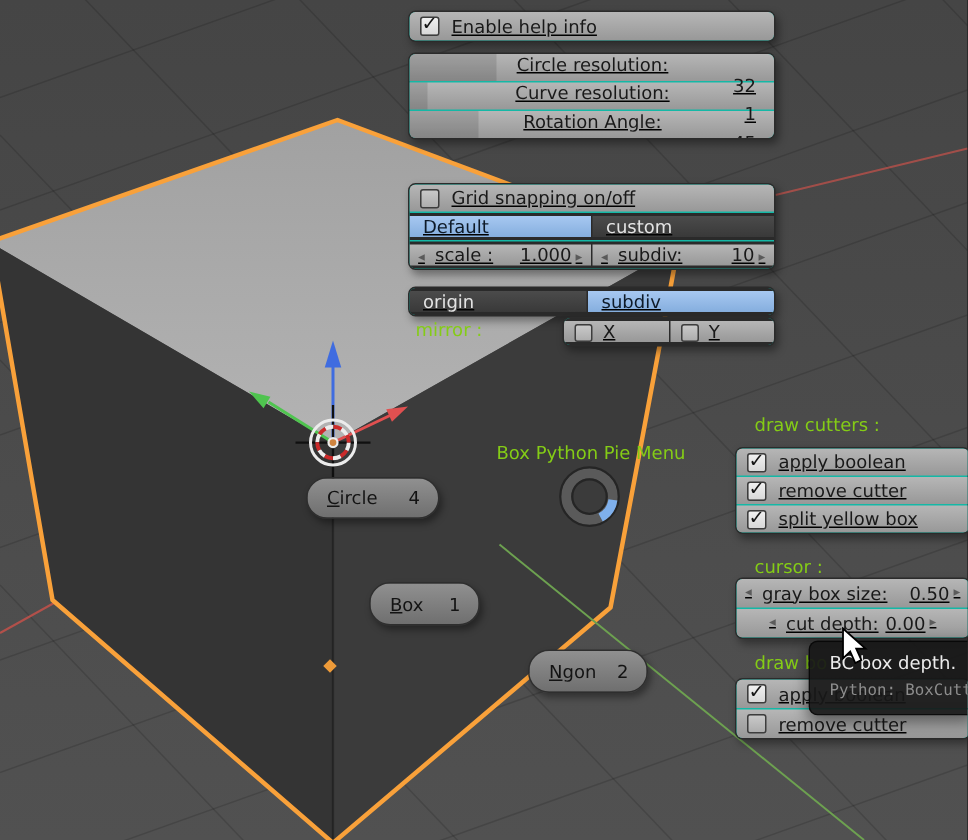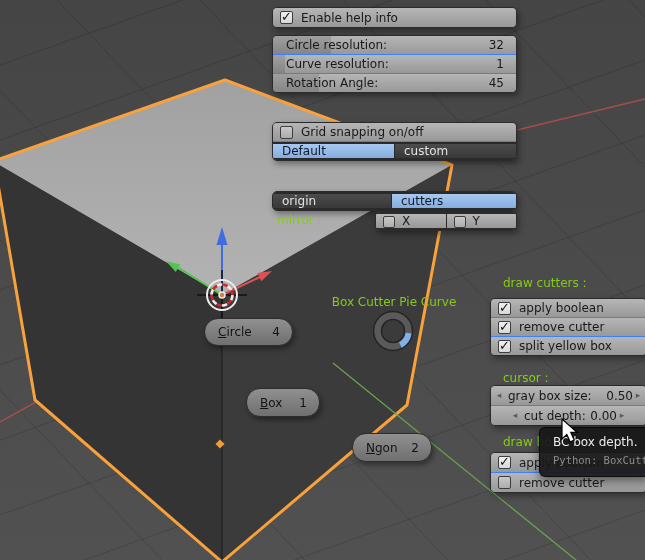--- a/index.html
+++ b/index.html
@@ -4,35 +4,35 @@
 <style>
   html,body{margin:0;padding:0;background:#222;}
   #root{position:relative;width:645px;height:560px;overflow:hidden;
         font-family:"DejaVu Sans","Liberation Sans",sans-serif;font-size:12px;
         -webkit-font-smoothing:antialiased;}
   #root *{box-sizing:border-box;}
   svg{display:block;}
   .abs{position:absolute;}
 
   
-  .group{position:absolute;background:#3b82f6;border:1px solid #2b2b2b;border-radius:5px;
+  .group{position:absolute;background:#14b8a6;border:1px solid #2b2b2b;border-radius:5px;
          overflow:hidden;display:flex;flex-direction:column;gap:1px;
-         box-shadow:2px 3px 6px rgba(0,0,0,.38);z-index:2;}
+         box-shadow:2px 3px 6px rgba(0,0,0,.38);z-index:2;text-decoration:underline;}
   .row{position:relative;display:flex;align-items:center;height:18px;flex:0 0 18px;
        color:#191919;}
   .row.h19{height:19px;flex:0 0 19px;}
   .row-light{background:linear-gradient(#b6b6b6,#989898);}
   .row-split{display:flex;gap:1px;background:#2a2a2a;padding:0;}
   .cell{flex:1;display:flex;align-items:flex-end;position:relative;}
   .seg{background:linear-gradient(#4b4b4b,#393939);color:#e3e3e3;padding-left:9px;}
   .seg.is-active{background:linear-gradient(#a7c8f1,#85aede);color:#0e1a28;}
   .slider-fill{position:absolute;left:0;top:0;bottom:0;background:rgba(0,0,0,.12);}
   .lbl{position:relative;z-index:1;}
   .val{margin-left:auto;position:relative;z-index:1;}
-  .pad{padding-left:13px;padding-right:12px;}
+  .pad{padding-left:13px;padding-right:12px;flex-direction:column;}
 
   
   .cb{width:13px;height:13px;border:1px solid #3d3d3d;border-radius:2px;
       background:linear-gradient(#c9c9c9,#adadad);position:relative;flex:0 0 13px;}
   .cb.on{background:linear-gradient(#f0f0f0,#d8d8d8);}
   .cb.on::after{content:"✓";position:absolute;left:0px;top:-3px;font-size:13px;
       font-weight:bold;color:#141414;}
   .cb-row{gap:8px;padding-left:7px;}
 
   
@@ -189,49 +189,63 @@
       <span class="lbl">Grid snapping on/off</span>
     </div>
     <div class="row row-split">
       <div class="cell seg is-active">
         <span>Default</span>
       </div>
       <div class="cell seg">
         <span>custom</span>
       </div>
     </div>
+    <div class="row row-split">
+      <div class="cell row-light" style="padding:0 3px;">
+        <span class="arr arr-l"></span>
+        <span class="lbl" style="margin-left:4px;">scale :</span>
+        <span class="val">1.000</span>
+        <span class="arr arr-r"></span>
+      </div>
+      <div class="cell row-light" style="padding:0 3px;">
+        <span class="arr arr-l"></span>
+        <span class="lbl" style="margin-left:4px;">subdiv:</span>
+        <span class="val">10</span>
+        <span class="arr arr-r"></span>
+      </div>
+    </div>
   </div>
 
   <div class="group" style="left:272px;top:191px;width:245px;">
     <div class="row row-split" style="height:18px;">
       <div class="cell seg" style="flex:0 0 118px;">
         <span>origin</span>
       </div>
       <div class="cell seg is-active">
-        <span>cutters</span>
+        <span>subdiv</span>
       </div>
     </div>
   </div>
 
   <div class="vlabel" style="left:277px;top:213px;">mirror :</div>
 
   <div class="group" style="left:375px;top:211px;width:142px;">
     <div class="row row-split" style="height:17px;">
       <div class="cell row-light cb-row" style="gap:7px;">
         <span class="cb" style="width:12px;height:12px;flex-basis:12px;"></span>
         <span class="lbl">X</span>
       </div>
       <div class="cell row-light cb-row" style="gap:7px;">
         <span class="cb" style="width:12px;height:12px;flex-basis:12px;"></span>
         <span class="lbl">Y</span>
       </div>
     </div>
   </div>
 
-  <div class="vlabel" style="left:324px;top:295px;width:140px;text-align:center;">Box Cutter Pie Curve</div>
+  <div class="vlabel" style="left:324px;top:295px;width:140px;text-align:center;">Box Python Pie Menu</div>
 
   <div class="pill" style="left:204px;top:318px;width:89px;height:28px;">
     <span class="pill-label">Circle</span>
     <span>4</span>
   </div>
   <div class="pill" style="left:246px;top:388px;width:74px;height:29px;">
     <span class="pill-label">Box</span>
     <span>1</span>
   </div>
   <div class="pill" style="left:352px;top:433px;width:80px;height:29px;">

